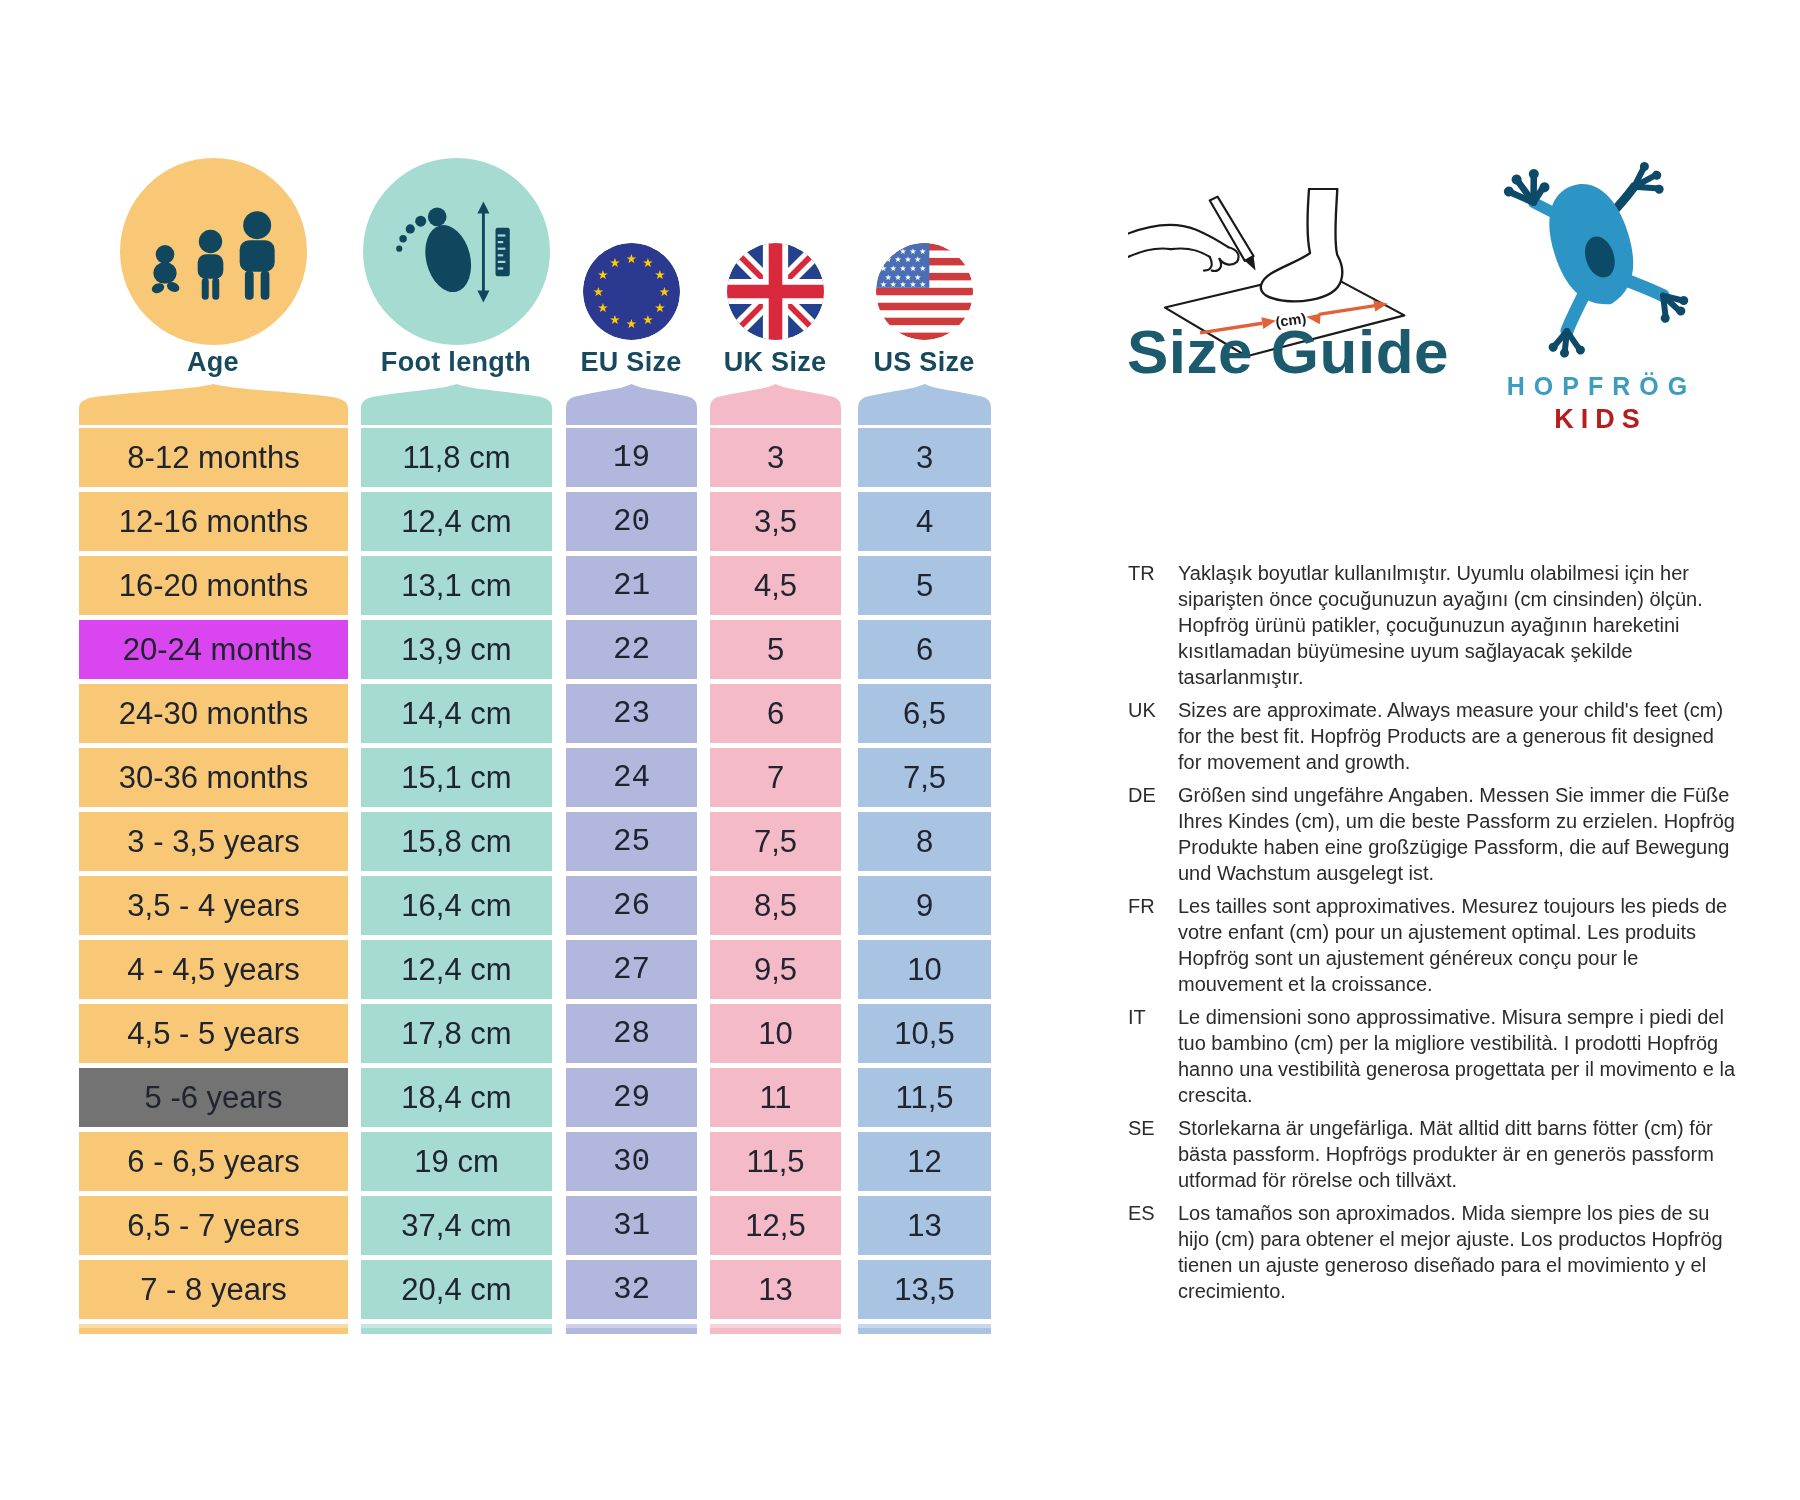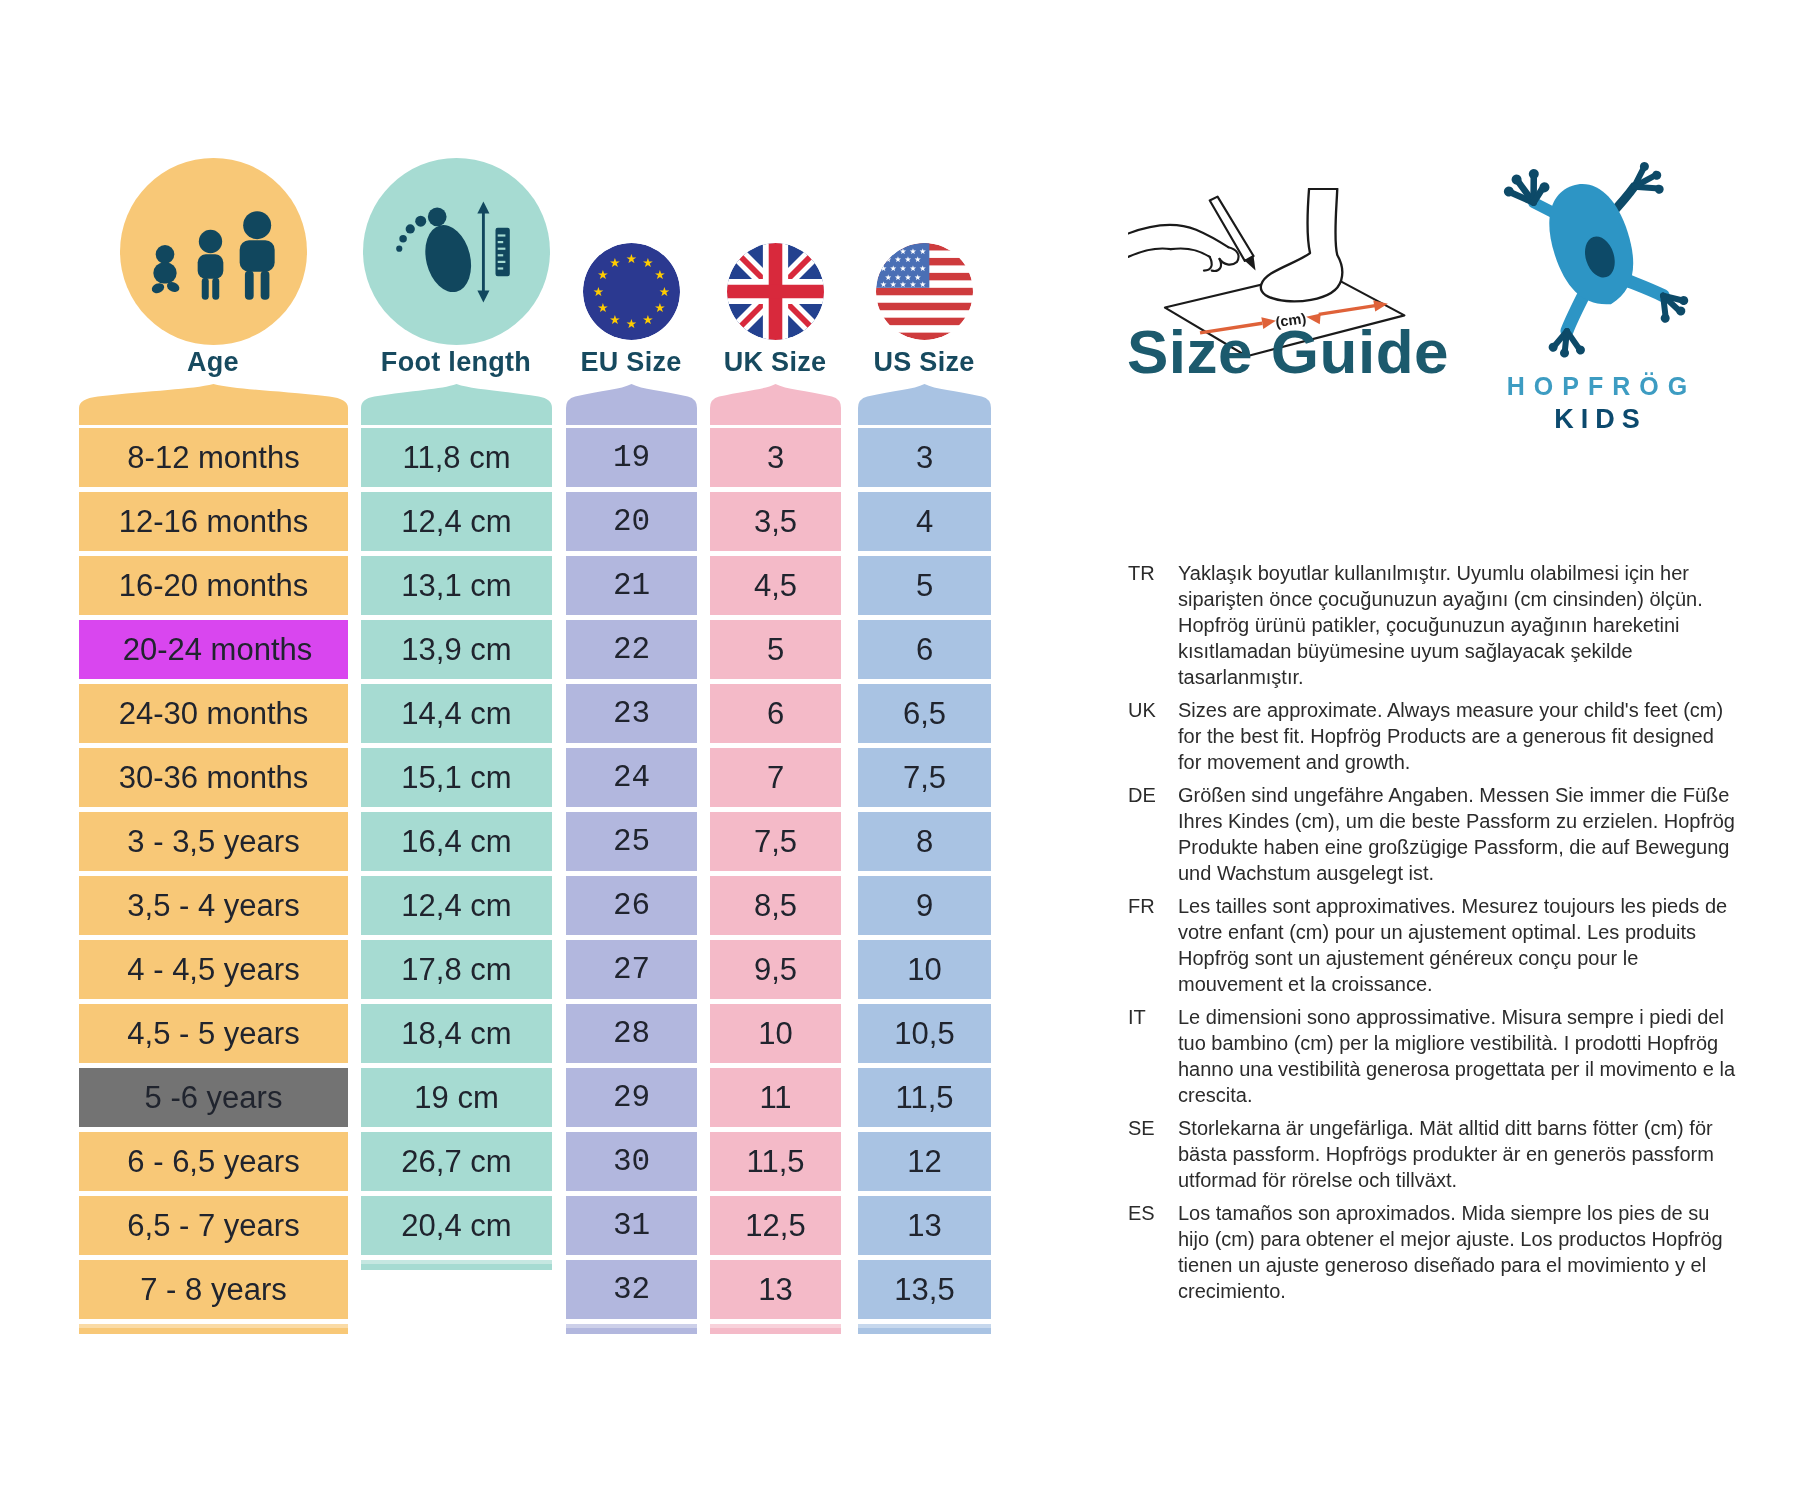--- a/index.html
+++ b/index.html
@@ -35,21 +35,21 @@
   .tail::before{content:"";position:absolute;left:0;right:0;top:0;height:4px;background:rgba(255,255,255,.35);}
 
   
   .illustration{position:absolute;left:1128px;top:188px;width:292px;height:172px;}
   .page-title{position:absolute;left:1108px;top:316px;width:360px;text-align:center;
     font-size:62px;font-weight:700;color:#1C5A6D;letter-spacing:.5px;}
   .frog{position:absolute;left:1492px;top:148px;width:205px;height:216px;}
   .brand-name{position:absolute;left:1485px;top:372px;width:224px;text-align:center;
     font-size:25px;font-weight:600;letter-spacing:9px;text-indent:9px;color:#3D9CC2;}
   .brand-sub{position:absolute;left:1485px;top:404px;width:224px;text-align:center;
-    font-size:27px;font-weight:800;letter-spacing:7px;text-indent:7px;color:#0c4a6e;}
+    font-size:27px;font-weight:800;letter-spacing:7px;text-indent:7px;color:#b91c1c;}
 
   .notes{position:absolute;left:1128px;top:560px;width:614px;}
   .note{display:flex;margin-bottom:7px;font-size:20px;line-height:26px;color:#2B2B2B;}
   .note .code{flex:0 0 36px;margin-right:14px;}
   .note .txt{width:560px;}
 </style>
 </head>
 <body>
 
 <div class="sheet">
@@ -210,26 +210,27 @@
     <svg class="cap" viewBox="0 0 100 41" preserveAspectRatio="none" aria-hidden="true">
       <path d="M0,41 L0,24 Q0,15 7,12.6 C27,6.3 42,5.5 50,0 C58,5.5 73,6.3 93,12.6 Q100,15 100,24 L100,41 Z" fill="currentColor"></path>
     </svg>
     <div class="cells">
           <div class="cell" style="background: rgb(166, 219, 210);">11,8 cm</div>
           <div class="cell" style="background: rgb(166, 219, 210);">12,4 cm</div>
           <div class="cell" style="background: rgb(166, 219, 210);">13,1 cm</div>
           <div class="cell" style="background: rgb(166, 219, 210);">13,9 cm</div>
           <div class="cell" style="background: rgb(166, 219, 210);">14,4 cm</div>
           <div class="cell" style="background: rgb(166, 219, 210);">15,1 cm</div>
+          <div class="cell" style="background: rgb(166, 219, 210);">15,8 cm</div>
           <div class="cell" style="background: rgb(166, 219, 210);">16,4 cm</div>
           <div class="cell" style="background: rgb(166, 219, 210);">12,4 cm</div>
           <div class="cell" style="background: rgb(166, 219, 210);">17,8 cm</div>
           <div class="cell" style="background: rgb(166, 219, 210);">18,4 cm</div>
           <div class="cell" style="background: rgb(166, 219, 210);">19 cm</div>
-          <div class="cell" style="background: rgb(166, 219, 210);">26,7 cm</div>
+          <div class="cell" style="background: rgb(166, 219, 210);">37,4 cm</div>
           <div class="cell" style="background: rgb(166, 219, 210);">20,4 cm</div>
         </div>
     <div class="tail" style="background: rgb(166, 219, 210);"></div>
   </div>
       <div class="col col-eu" style="color: rgb(178, 183, 222); font-family: Liberation Mono, monospace;">
     <svg class="cap" viewBox="0 0 100 41" preserveAspectRatio="none" aria-hidden="true">
       <path d="M0,41 L0,24 Q0,15 7,12.6 C27,6.3 42,5.5 50,0 C58,5.5 73,6.3 93,12.6 Q100,15 100,24 L100,41 Z" fill="currentColor"></path>
     </svg>
     <div class="cells">
           <div class="cell" style="background: rgb(178, 183, 222);">19</div>

